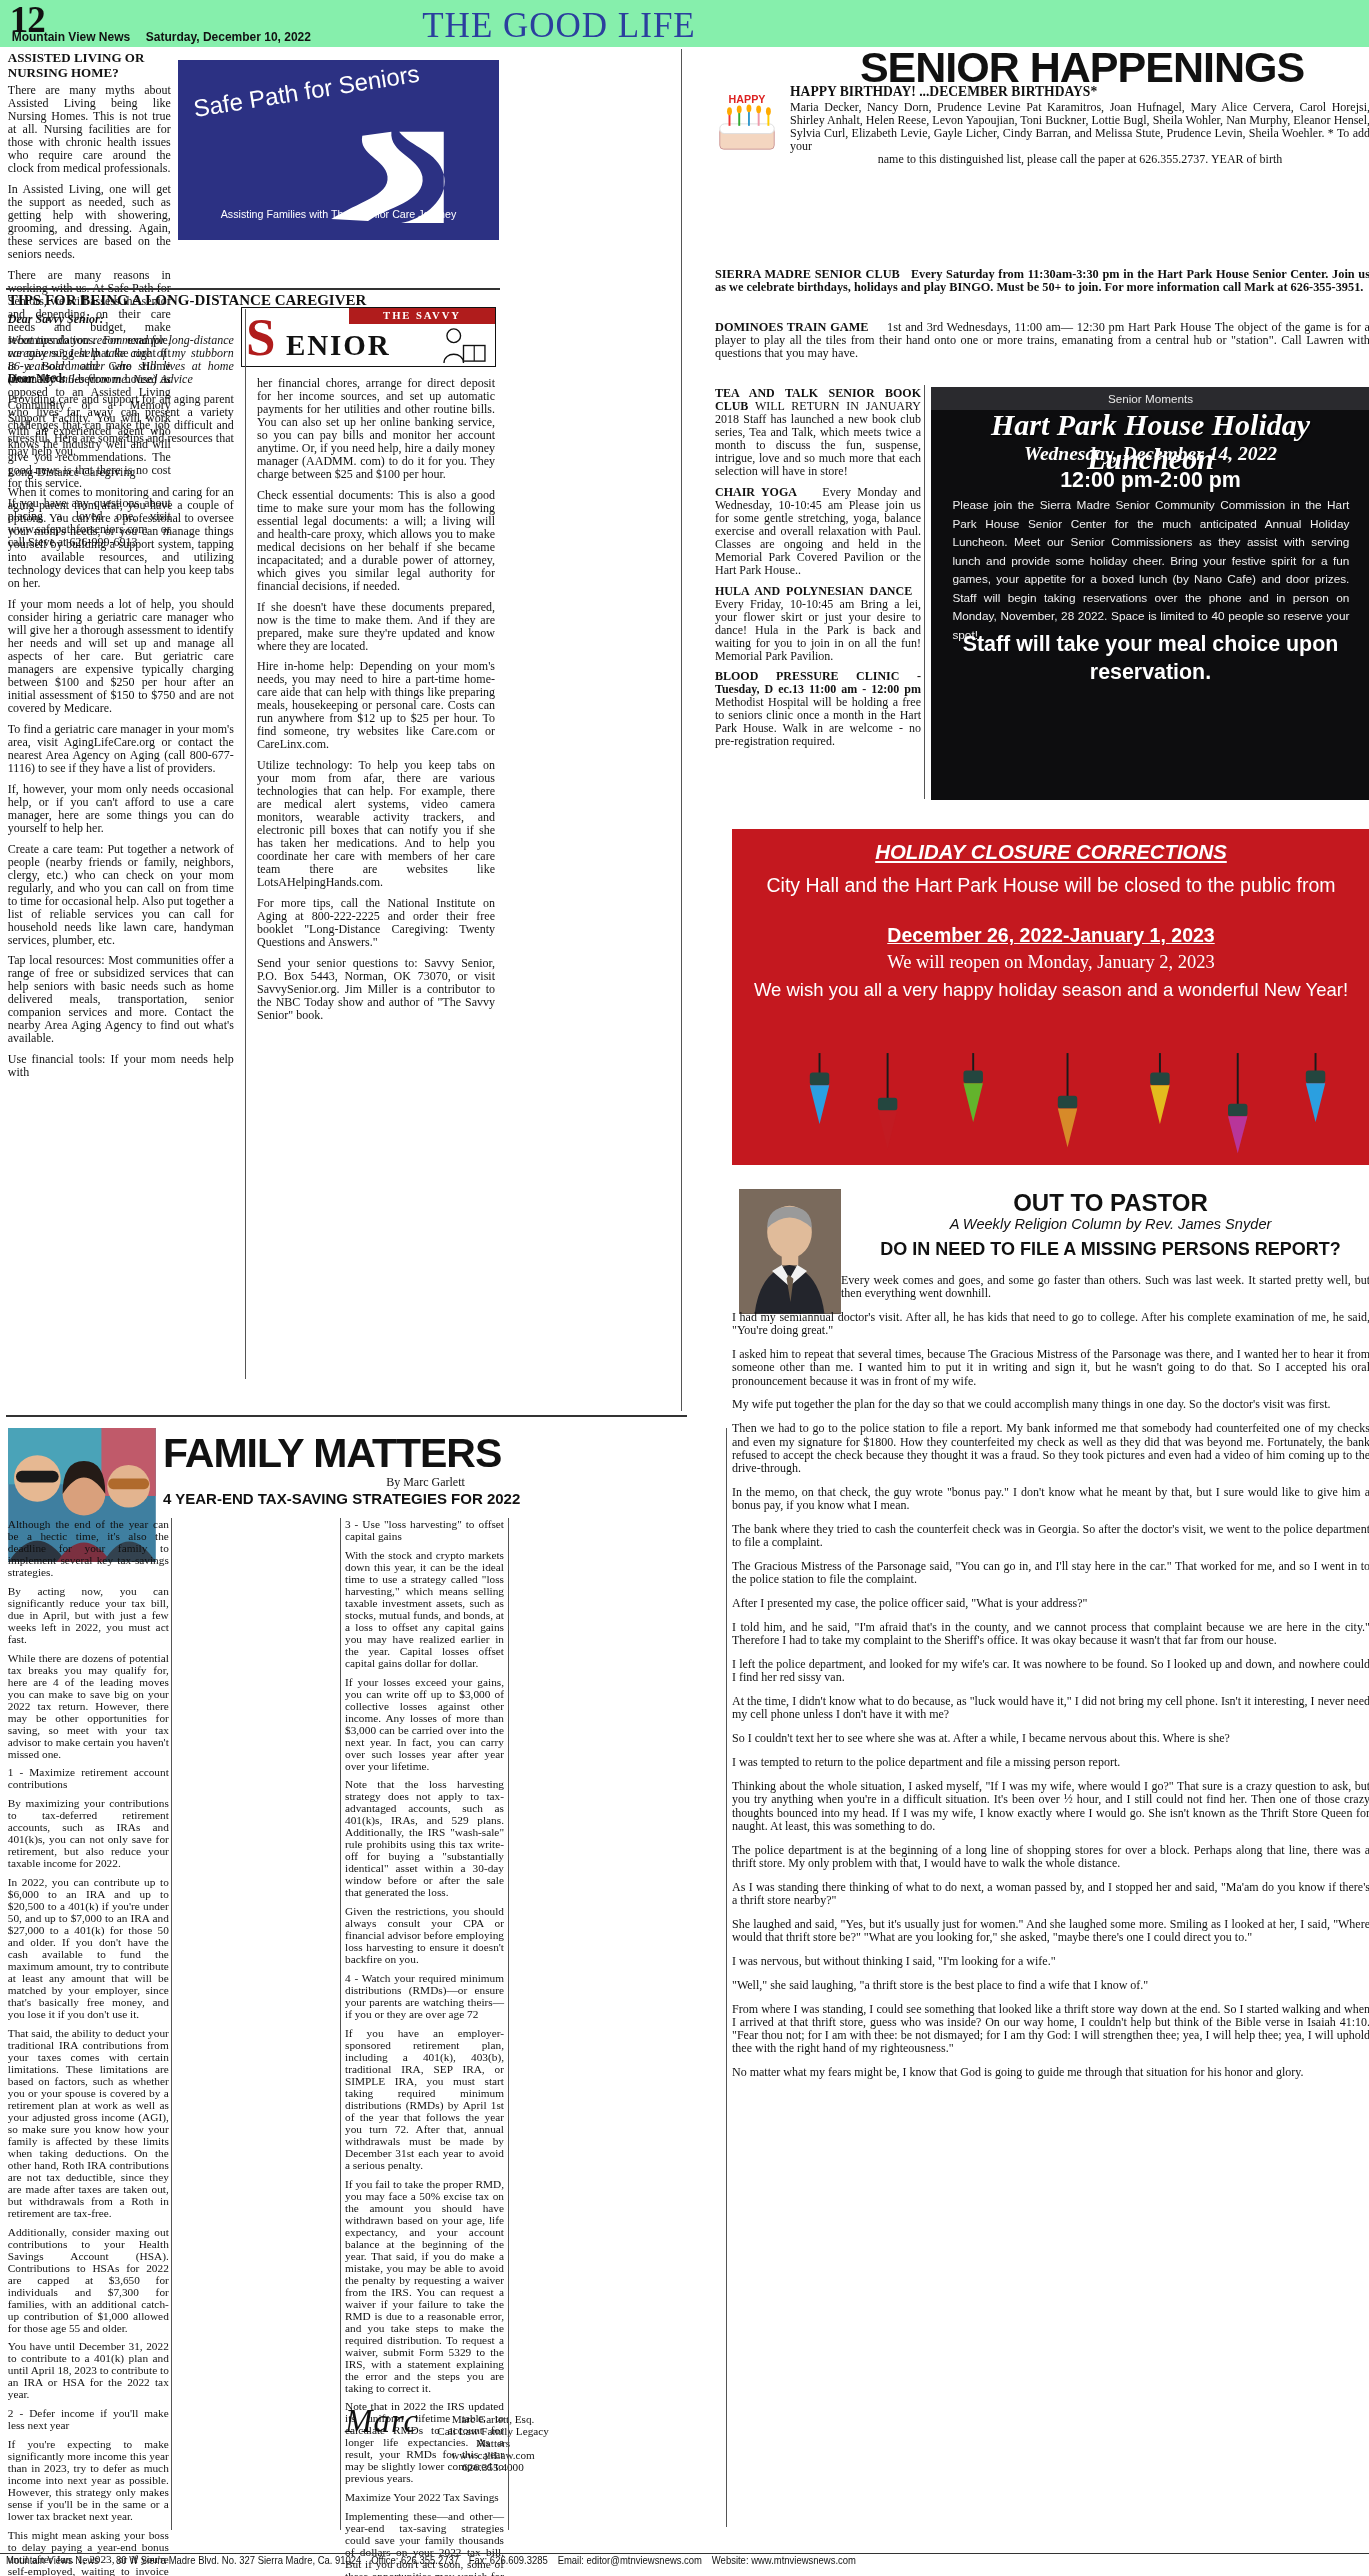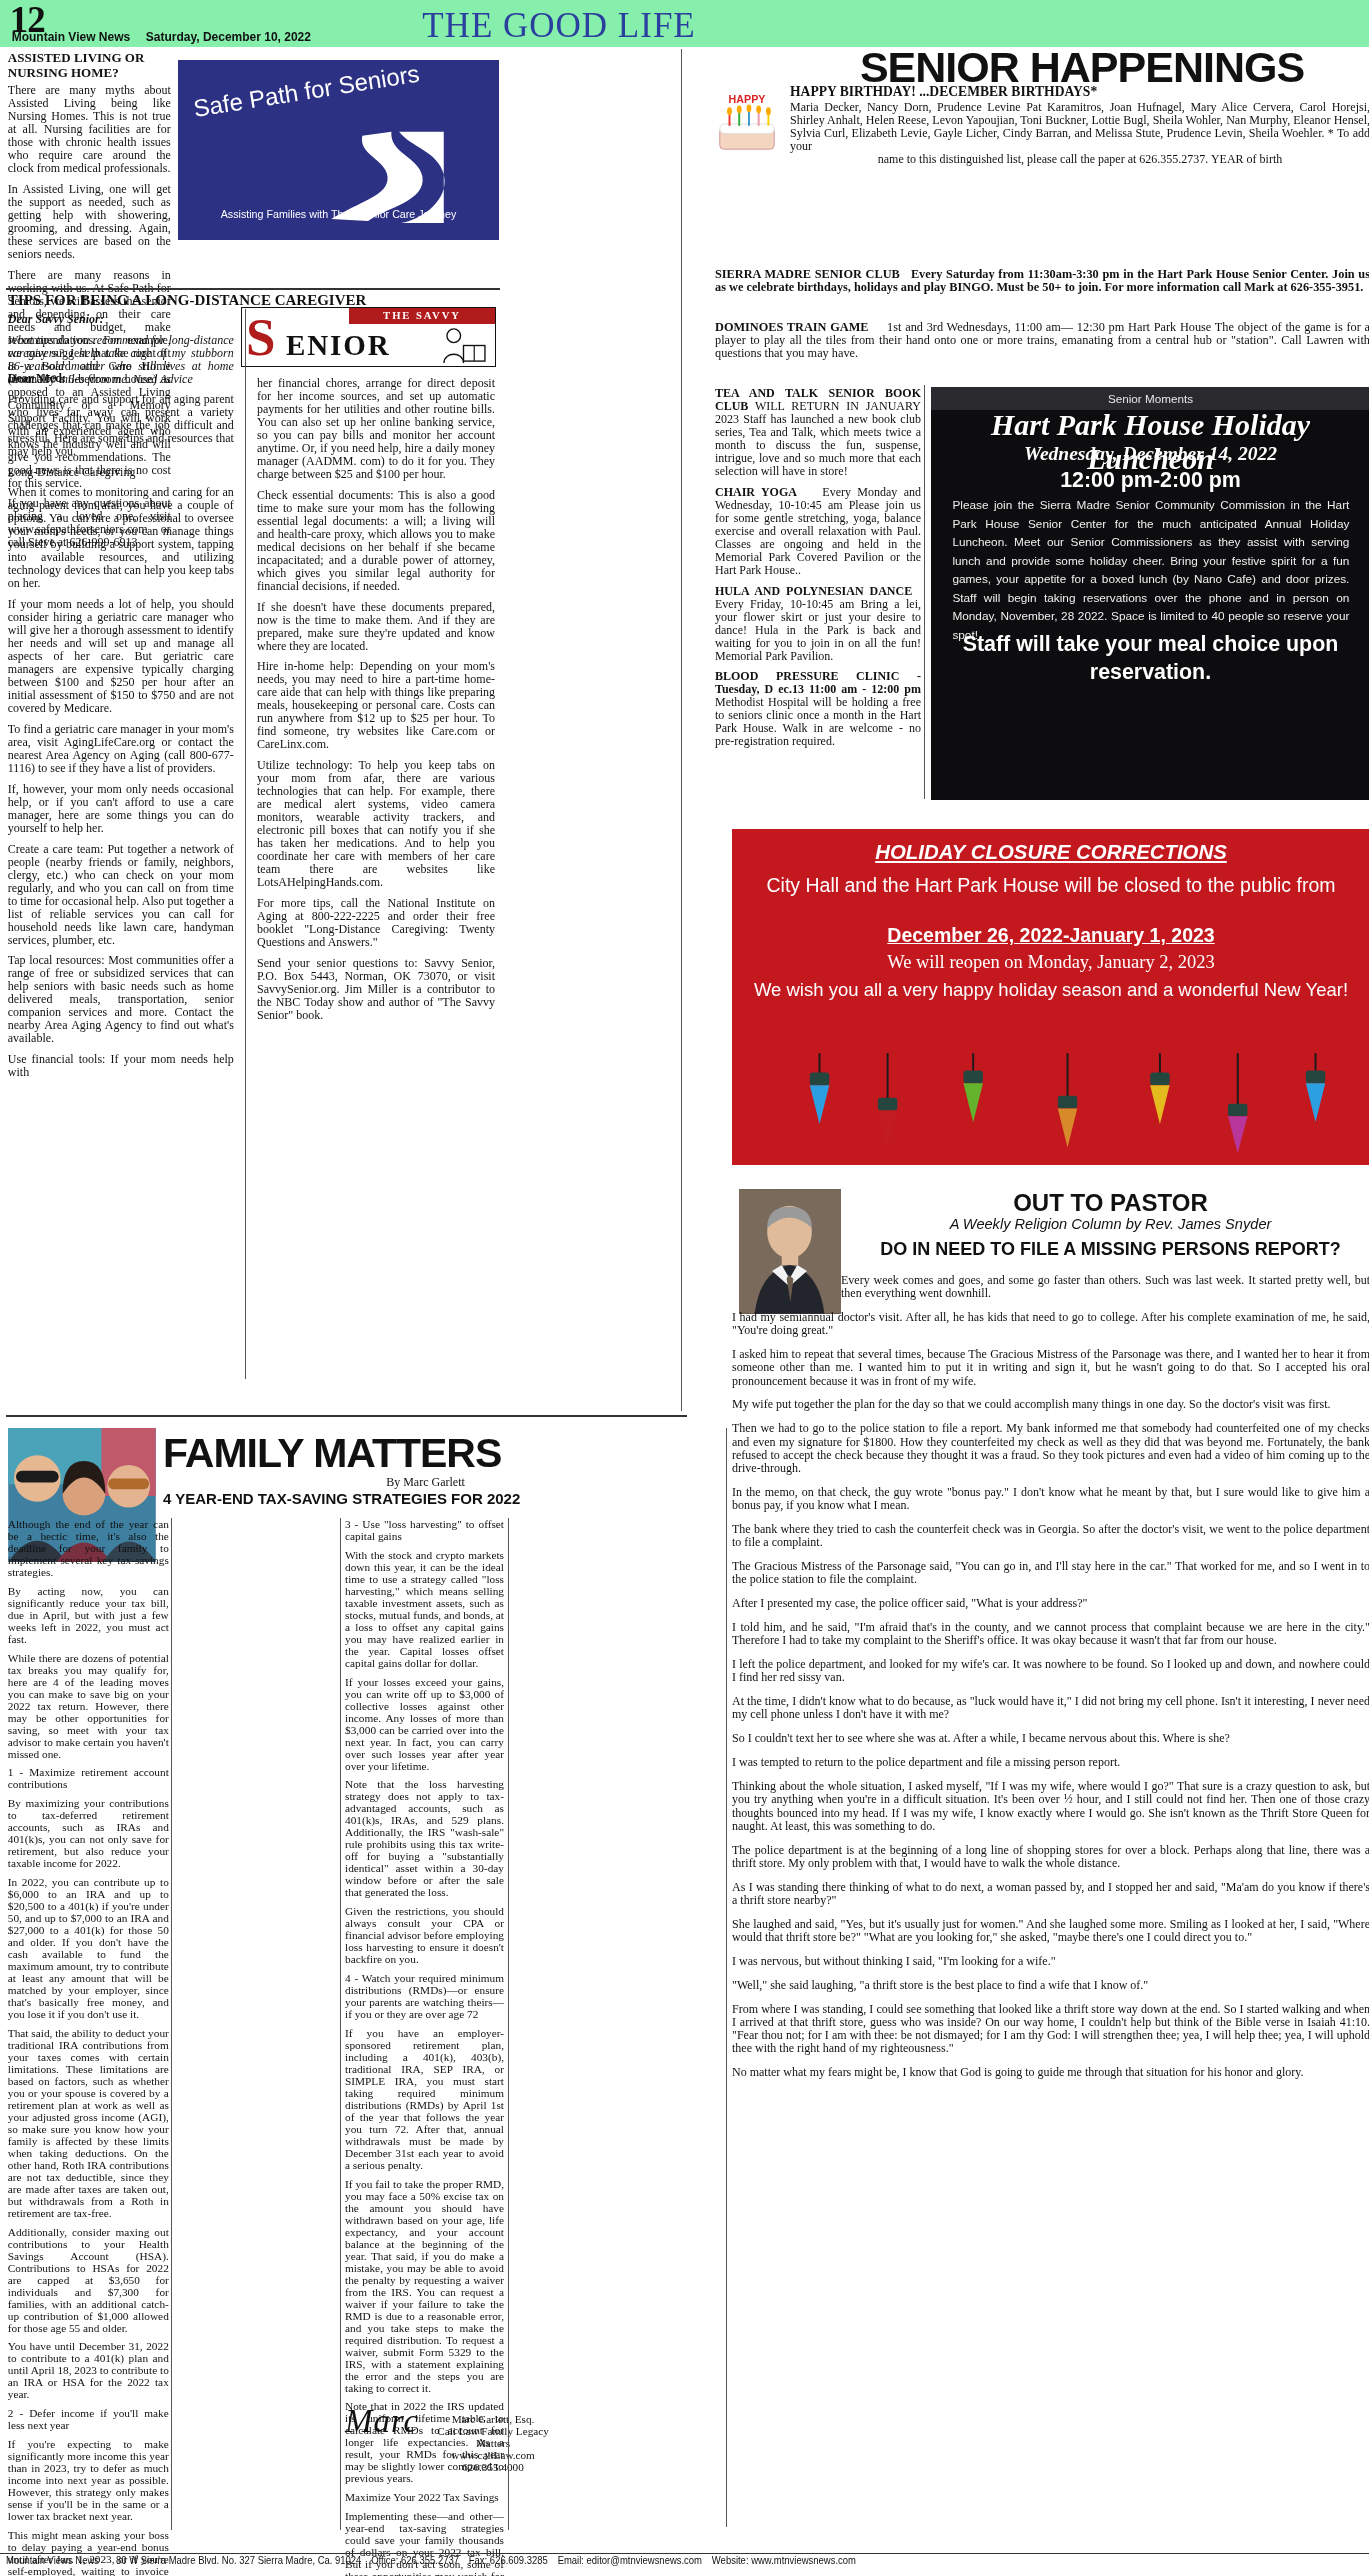--- a/index.html
+++ b/index.html
@@ -387,21 +387,21 @@
 
 <div id="sh-club">
   <p><span>SIERRA MADRE SENIOR CLUB</span>&nbsp;&nbsp; <span>Every Saturday from 11:30am-3:30 pm in the Hart Park House Senior Center.  Join us as we celebrate birthdays, holidays and play BINGO.  Must be 50+ to join.  For more information call Mark at 626-355-3951.</span></p>
 </div>
 
 <div id="sh-dom">
   <p><span class="b">DOMINOES TRAIN GAME</span>&nbsp;&nbsp;&nbsp;&nbsp; <span>1st and 3rd Wednesdays,  11:00 am— 12:30 pm Hart Park House The object of the game is for a player to play all the tiles from their hand onto one or more trains, emanating from a central hub or "station". Call Lawren with questions that you may have.</span></p>
 </div>
 
 <div id="sh-left">
-  <p><span class="b">TEA AND TALK SENIOR BOOK CLUB</span> <span>WILL RETURN IN JANUARY 2023</span> <span>Staff has launched a new book club series, Tea and Talk, which meets twice a month to discuss the fun, suspense, intrigue, love and so much more that each selection will have in store!</span></p>
+  <p><span class="b">TEA AND TALK SENIOR BOOK CLUB</span> <span>WILL RETURN IN JANUARY 2018</span> <span>Staff has launched a new book club series, Tea and Talk, which meets twice a month to discuss the fun, suspense, intrigue, love and so much more that each selection will have in store!</span></p>
   <p><span class="b">CHAIR YOGA</span>&nbsp;&nbsp;&nbsp; <span>Every Monday and Wednesday, 10-10:45 am Please join us for some gentle stretching, yoga, balance exercise and overall relaxation with Paul. Classes are ongoing and held in the Memorial Park Covered Pavilion or the Hart Park House..</span></p>
   <p><span class="b">HULA AND POLYNESIAN DANCE</span>&nbsp;&nbsp; <span>Every Friday, 10-10:45 am Bring a lei, your flower skirt or just your desire to dance! Hula in the Park is back and waiting for you to join in on all the fun! Memorial Park Pavilion.</span></p>
   <p><span class="b">BLOOD PRESSURE CLINIC - Tuesday, D ec.13  11:00 am - 12:00 pm</span> <span>Methodist Hospital will be holding a free to seniors clinic once a month in the Hart Park House.  Walk in are welcome - no pre-registration required.</span></p>
 </div>
 
 <div class="rule-v" style="left:924px; top:385px; height:414px;"></div>
 
 <div id="lunch-ad">
   <div class="lunch-banner">Senior Moments</div>
   <div class="lunch-title">Hart Park House Holiday Luncheon</div>

